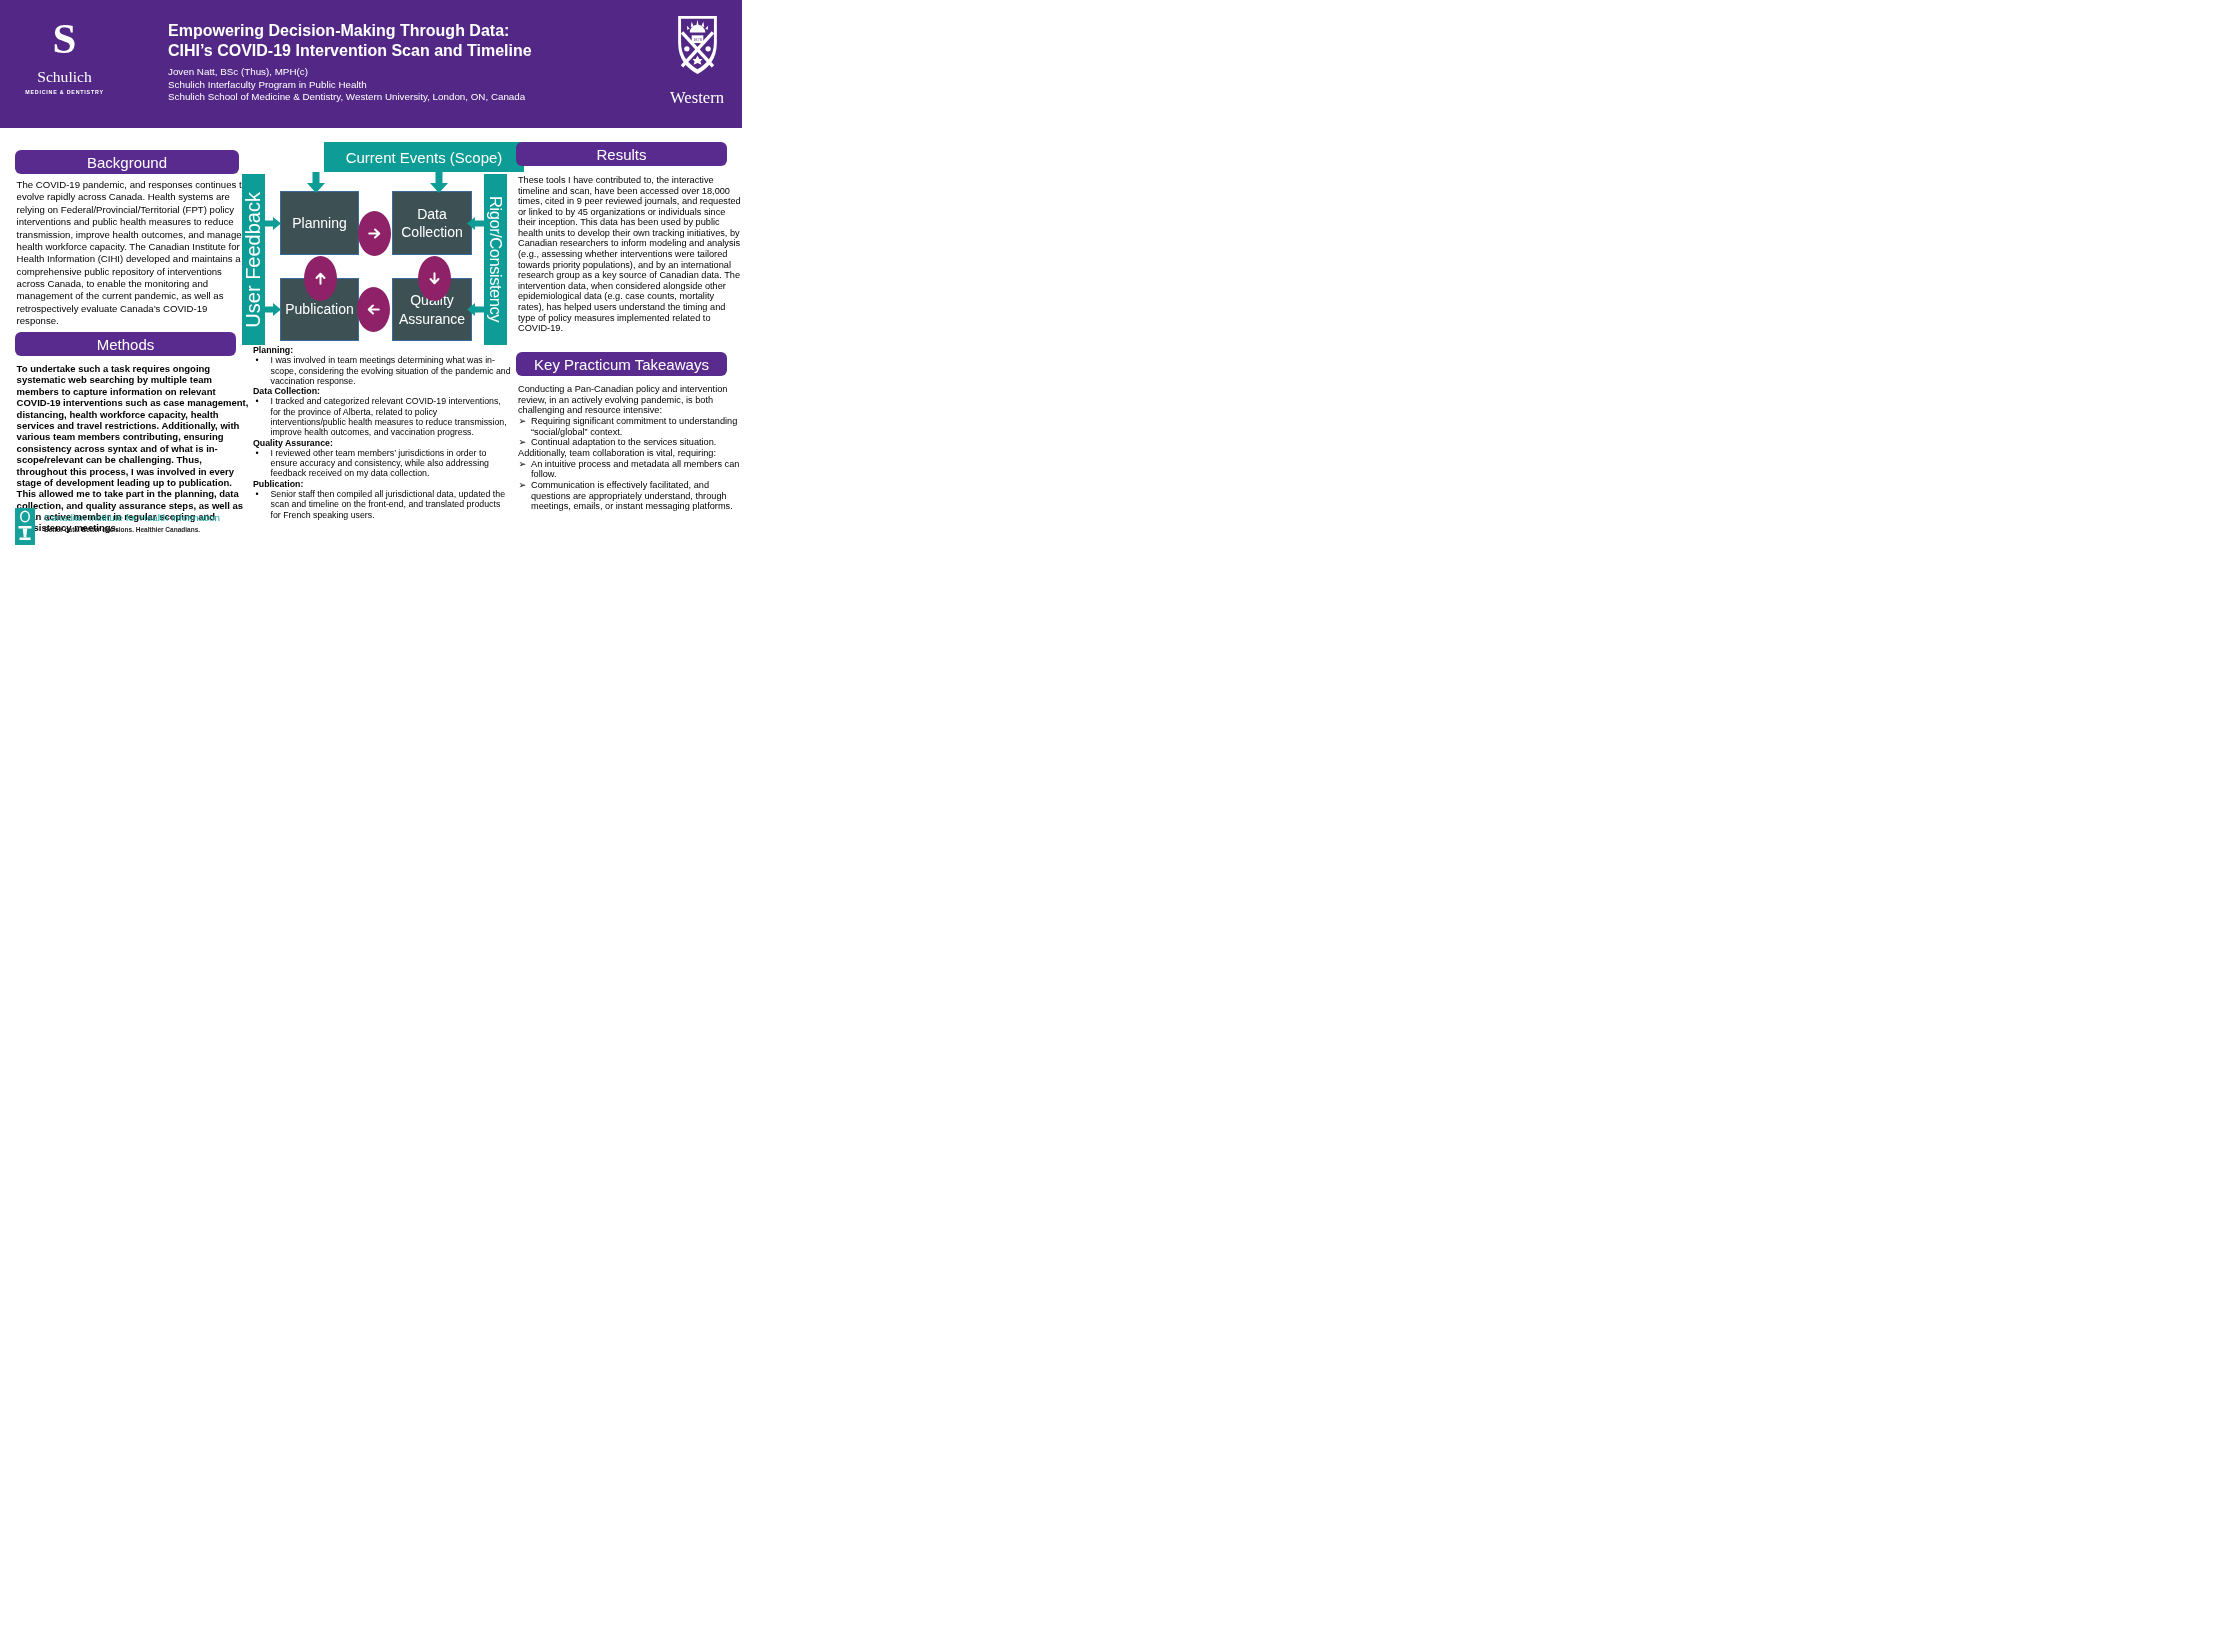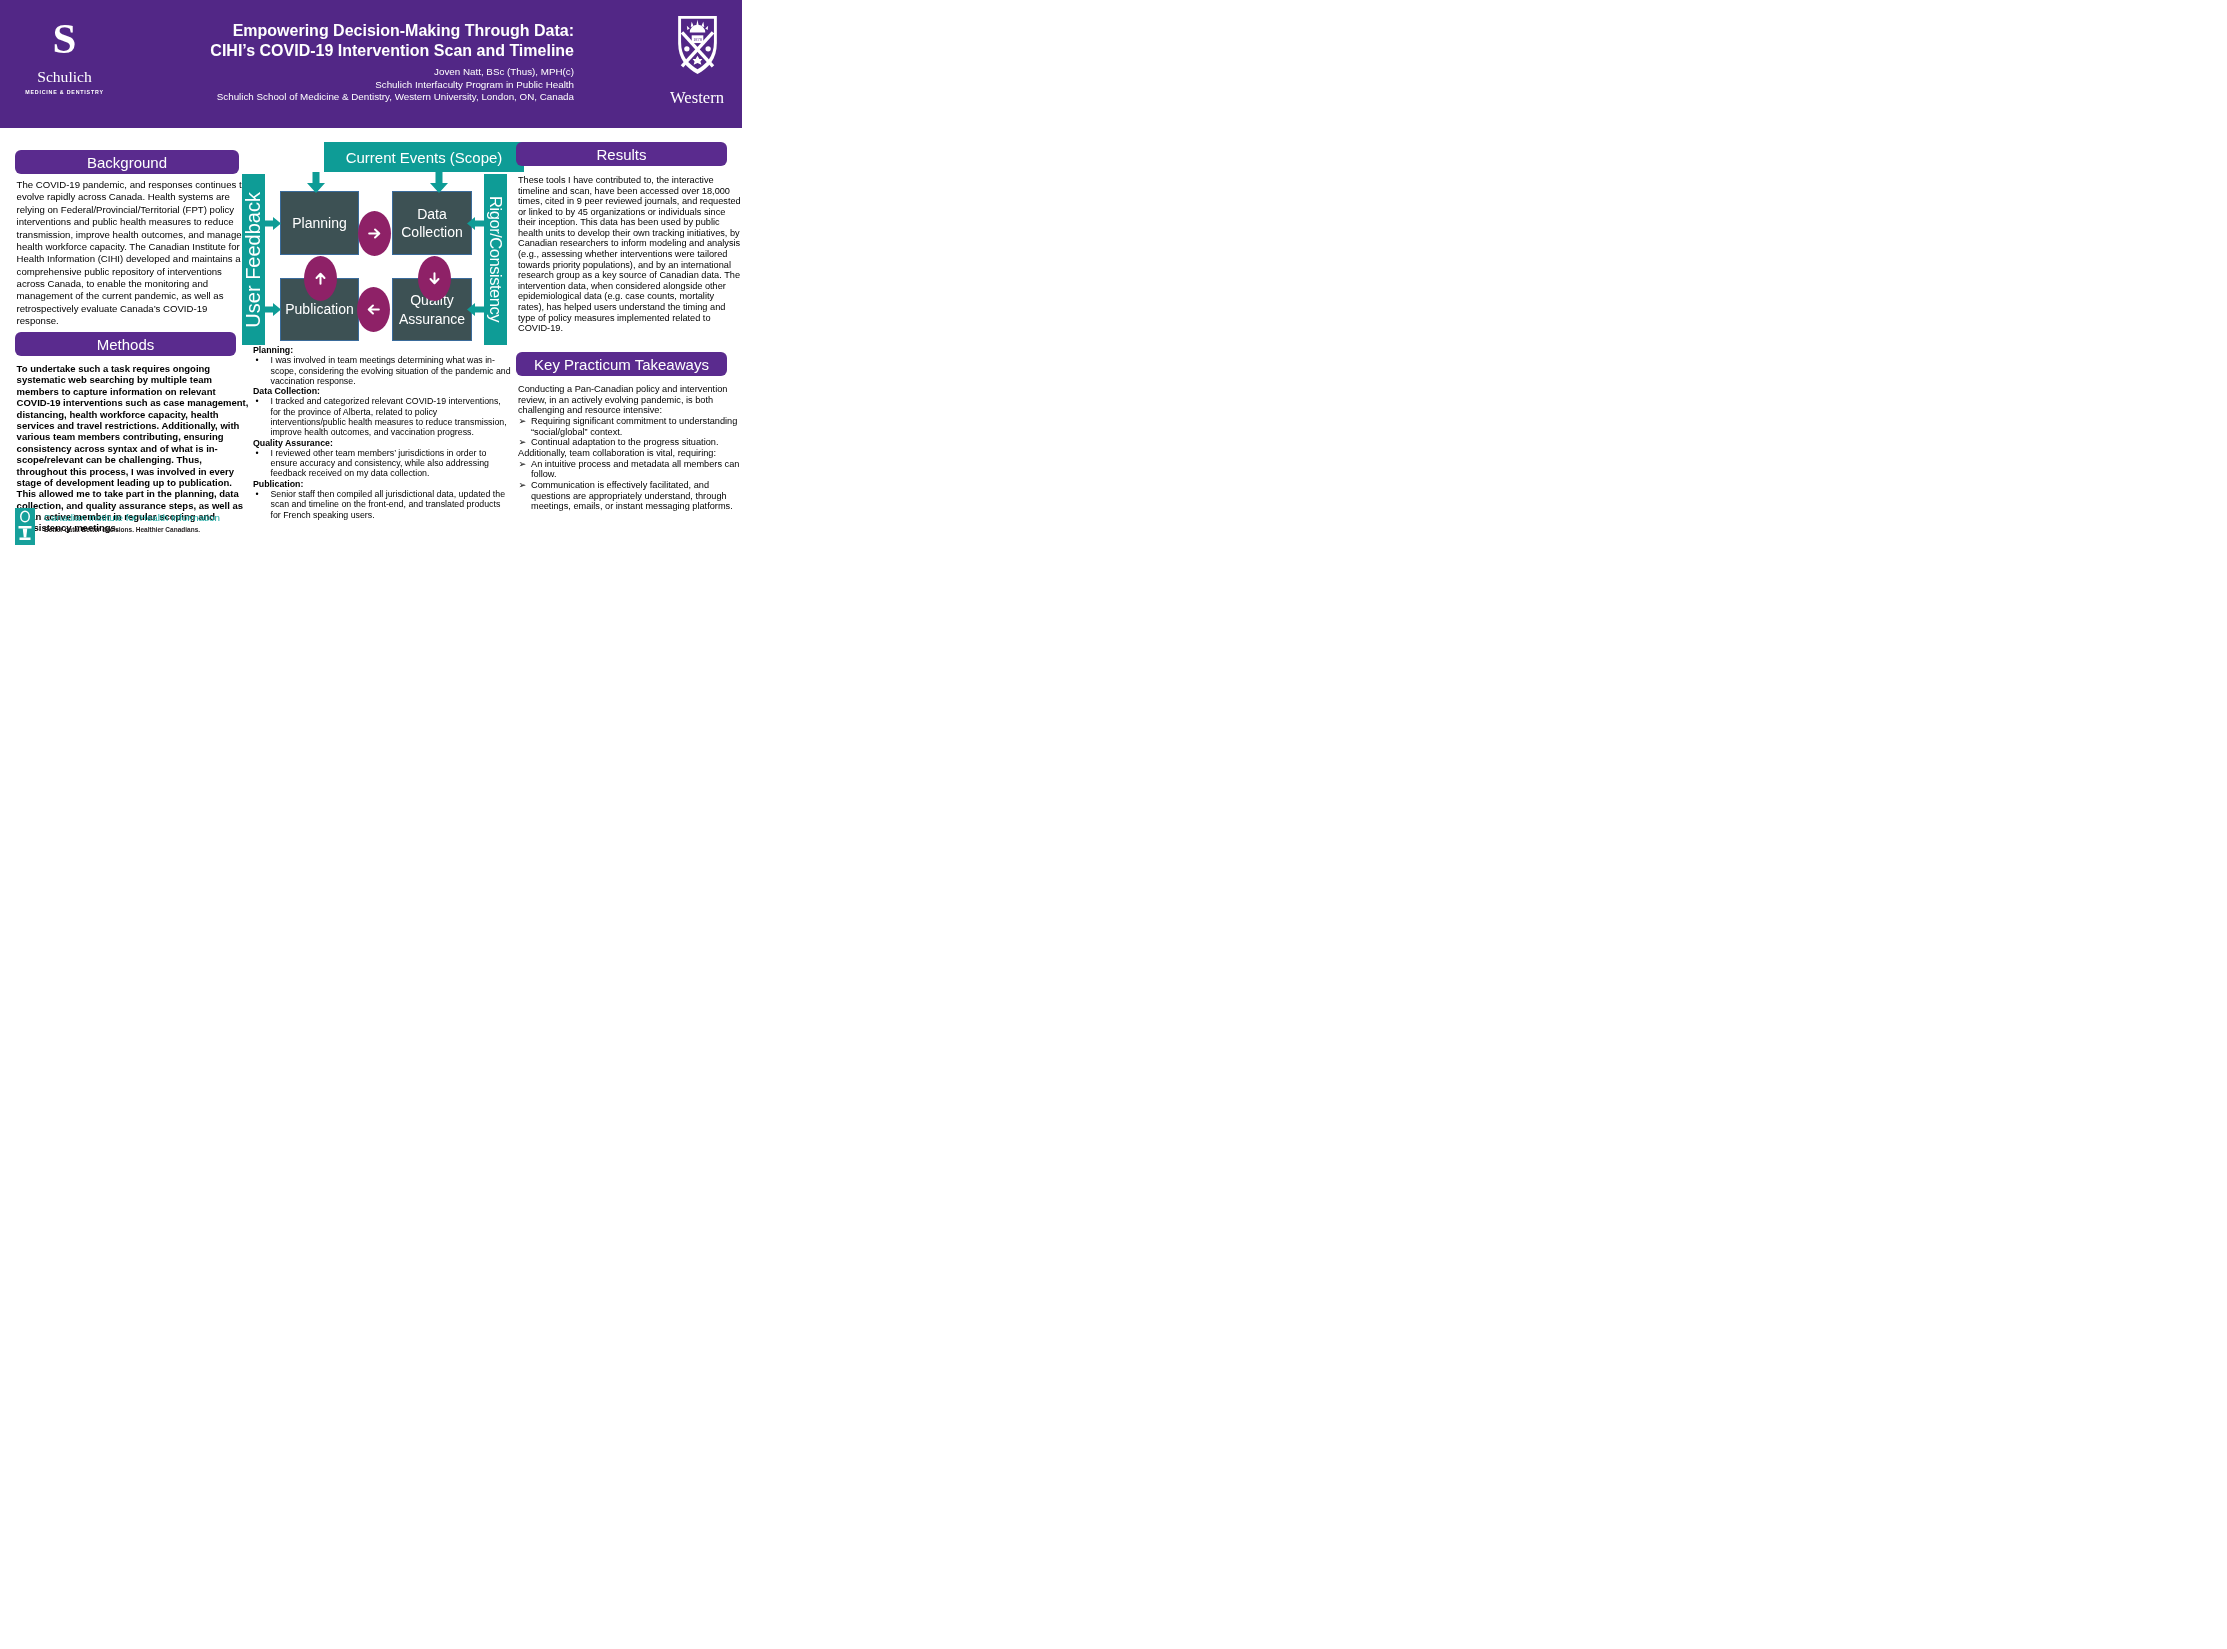--- a/index.html
+++ b/index.html
@@ -5,21 +5,21 @@
   html,body{margin:0;padding:0;background:#ffffff;}
   .poster{position:relative;width:742px;height:550px;background:#ffffff;overflow:hidden;
           font-family:"Liberation Sans",sans-serif;color:#000;}
 
   
   .banner{position:absolute;left:0;top:0;width:742px;height:128px;background:#522786;}
   .schulich{position:absolute;left:22px;top:13px;width:85px;text-align:center;color:#fff;}
   .schulich-s{font-family:"Liberation Serif",serif;font-size:43px;line-height:52px;font-weight:bold;}
   .schulich-name{font-family:"Liberation Serif",serif;font-size:15.6px;line-height:18px;margin-top:3px;}
   .schulich-sub{font-size:5.3px;letter-spacing:0.8px;margin-top:2.5px;font-weight:bold;}
-  .title-block{position:absolute;left:168px;top:21px;width:406px;text-align:right;color:#fff;}
+  .title-block{position:absolute;left:168px;top:21px;width:406px;text-align:left;color:#fff;}
   .title-line{font-size:16px;font-weight:bold;line-height:20px;}
   .author-line{font-size:9.8px;line-height:12.5px;}
   .author-first{margin-top:5px;}
   .western{position:absolute;left:652px;top:15px;width:90px;text-align:center;color:#fff;}
   .crest{display:block;margin:0 auto;}
   .western-word{font-family:"Liberation Serif",serif;font-size:16.6px;margin-top:13px;}
 
   
   .sec-header{position:absolute;background:#5A2B8E;border-radius:6px;color:#fff;
               display:flex;align-items:center;justify-content:center;
@@ -221,21 +221,21 @@
 
   <div class="sec-header hdr-takeaways">Key Practicum Takeaways</div>
   <div class="body-text tk-body">
     <p>Conducting a Pan-Canadian policy and intervention review, in an actively evolving pandemic, is both challenging and resource intensive:</p>
     <div class="tk-row">
       <span class="tk-glyph">➢</span>
       <span class="tk-text">Requiring significant commitment to understanding “social/global” context.</span>
     </div>
     <div class="tk-row">
       <span class="tk-glyph">➢</span>
-      <span class="tk-text">Continual adaptation to the progress situation.</span>
+      <span class="tk-text">Continual adaptation to the services situation.</span>
     </div>
     <p>Additionally, team collaboration is vital, requiring:</p>
     <div class="tk-row">
       <span class="tk-glyph">➢</span>
       <span class="tk-text">An intuitive process and metadata all members can follow.</span>
     </div>
     <div class="tk-row">
       <span class="tk-glyph">➢</span>
       <span class="tk-text">Communication is effectively facilitated, and questions are appropriately understand, through meetings, emails, or instant messaging platforms.</span>
     </div>

